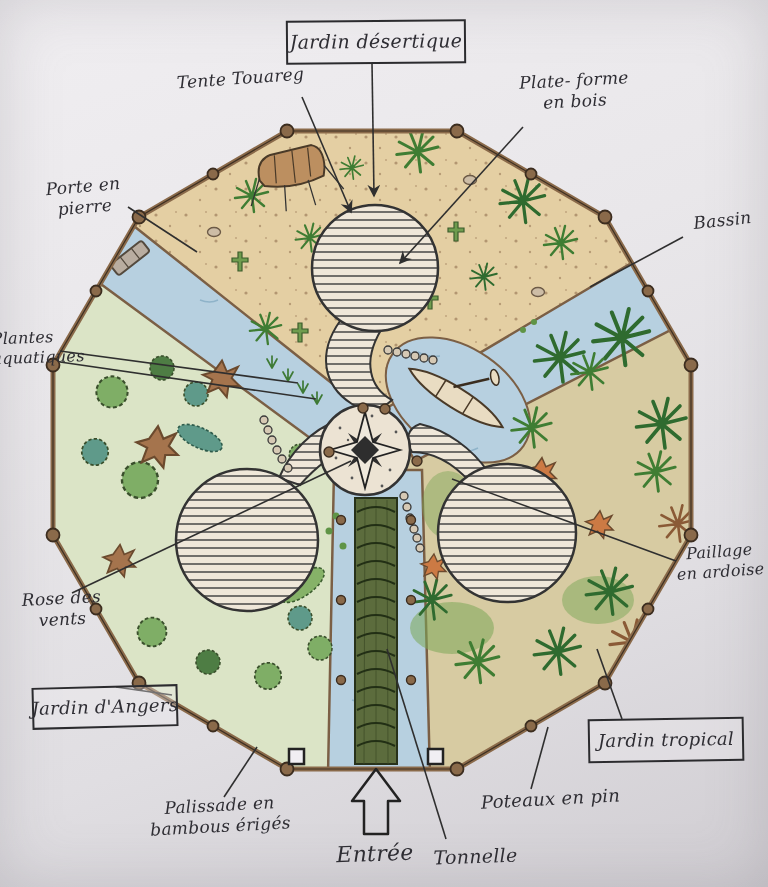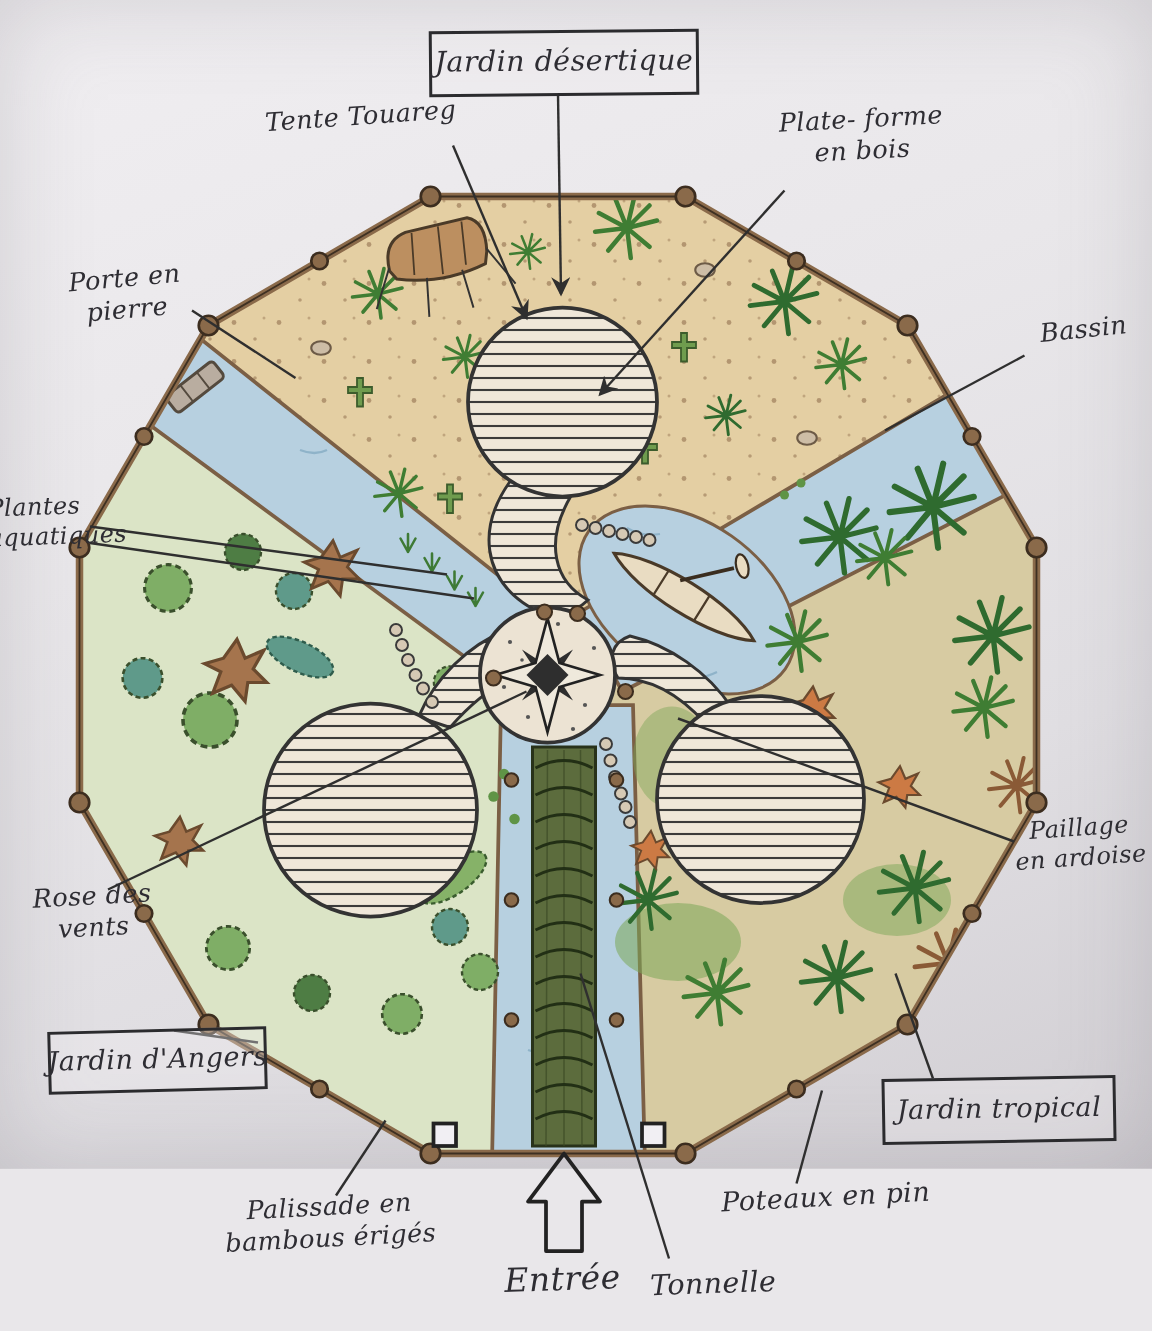--- a/index.html
+++ b/index.html
@@ -3,21 +3,21 @@
 <meta charset="utf-8">
 <title>Plan</title>
 <style>
   html,body{margin:0;padding:0;}
   body{
     width:768px;height:887px;overflow:hidden;
     font-family:"DejaVu Serif", serif;
     background:#e9e7ea;
   }
   .stage{
-    position:relative;width:768px;height:779px;
+    position:relative;width:768px;height:887px;
     background:linear-gradient(160deg,#f0eef1 0%,#e9e7ea 38%,#e0dee2 70%,#d0cdd2 100%);
     box-shadow:inset 0 0 60px rgba(120,115,125,.25);
   }
   .stage > svg{position:absolute;left:0;top:0;}
   .lbl{
     position:absolute;
     font-family:"DejaVu Serif", serif;
     font-style:italic;
     color:#2e2d33;
     font-size:17px;

